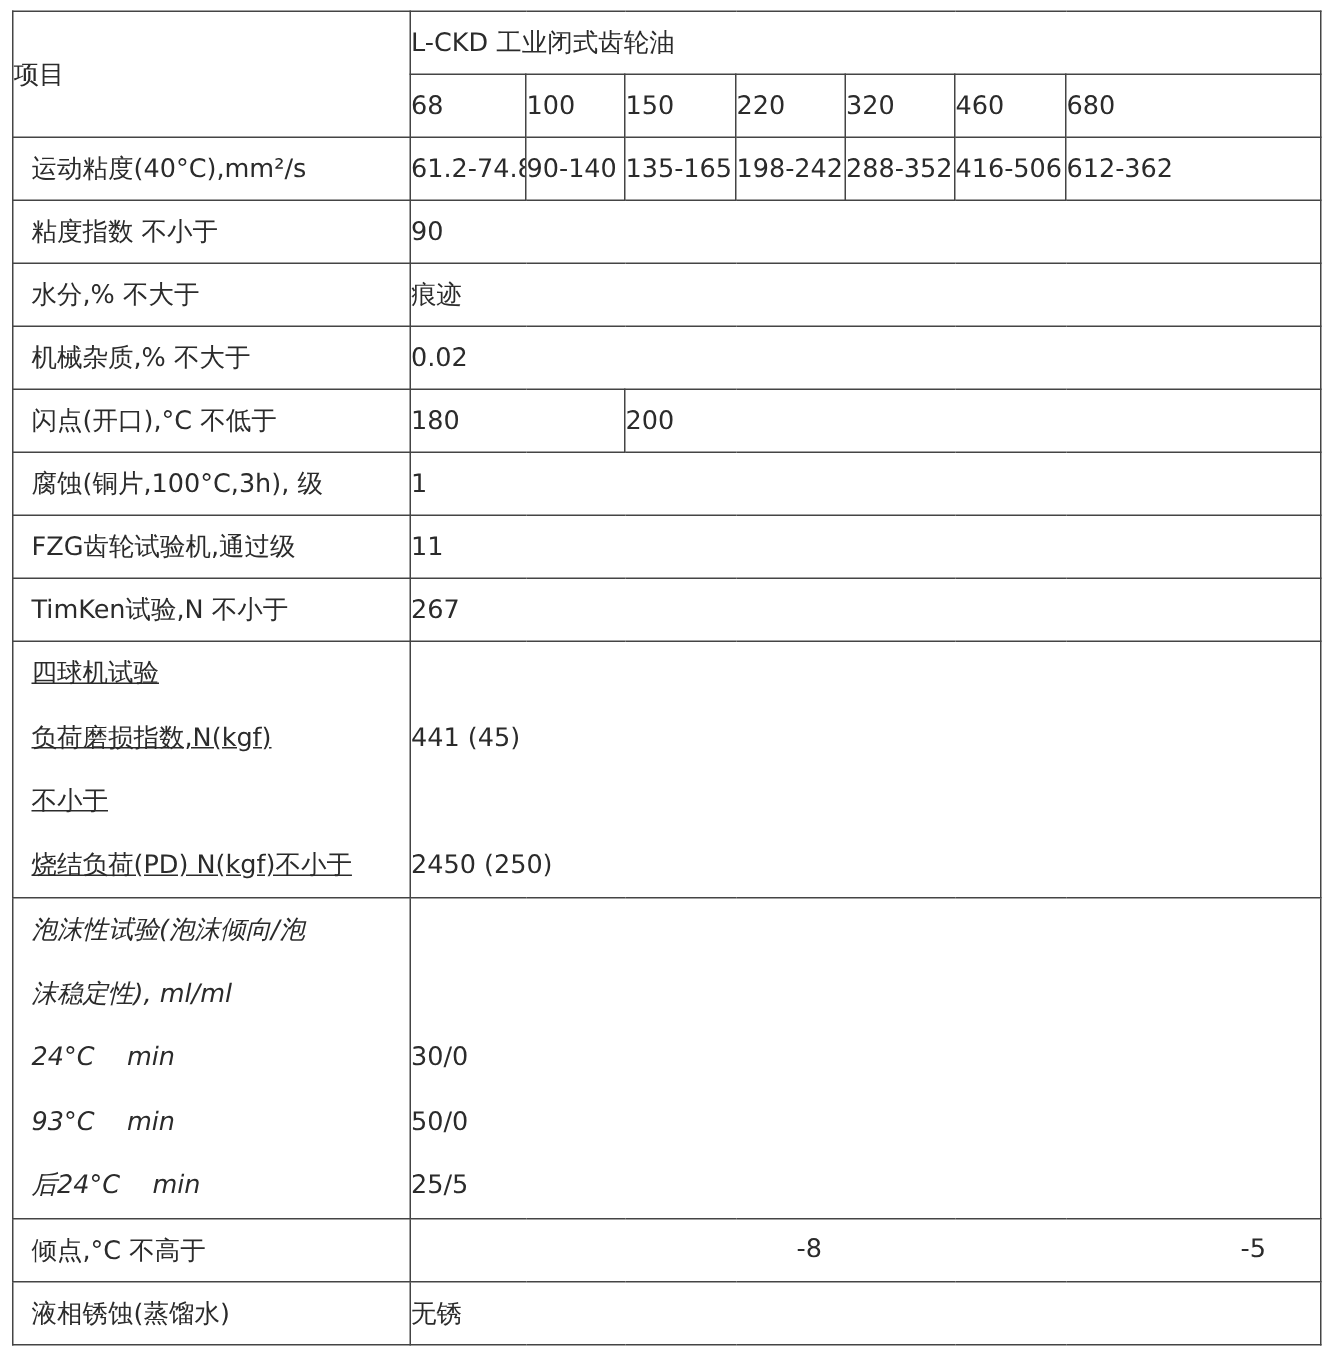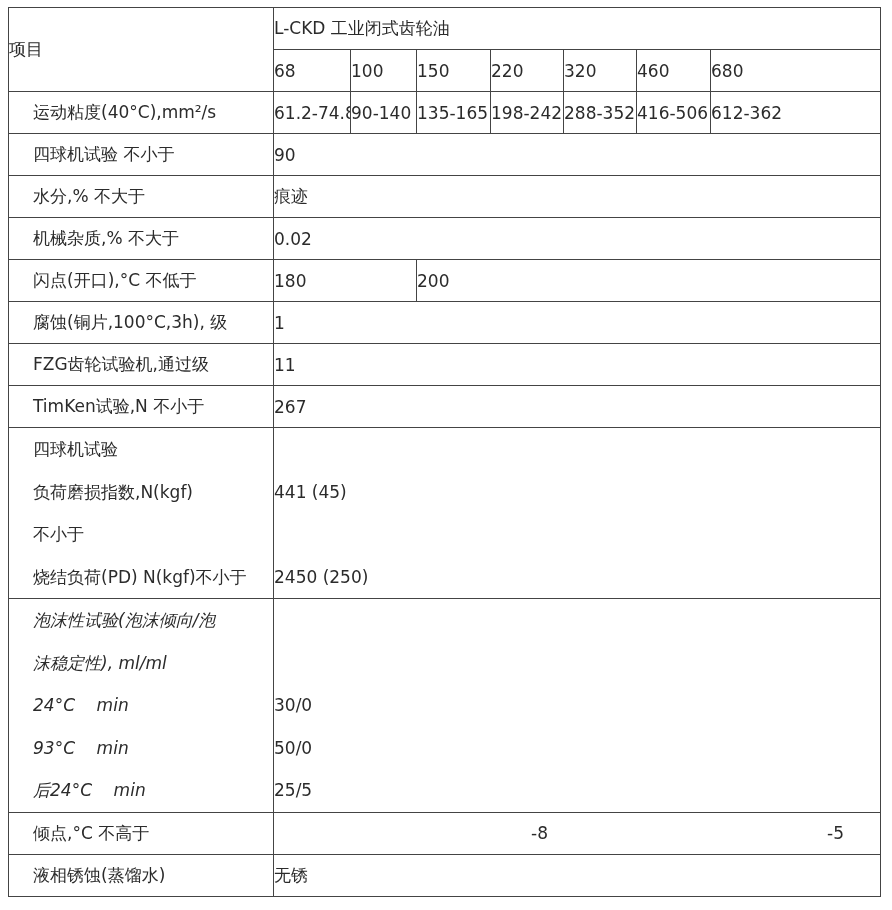--- a/index.html
+++ b/index.html
@@ -9,21 +9,21 @@
     position: absolute; left: 8px; top: 7px;
     border-collapse: collapse; table-layout: fixed;
     width: 872px; font-size: 17px;
   }
   table.spec td {
     border: 1.5px solid #444;
     padding: 0; height: 41px;
     text-align: left; vertical-align: middle;
     white-space: nowrap; overflow: hidden;
   }
-  table.spec td.label { text-align: left; padding-left: 24px; }
+  table.spec td.label { text-align: left; padding-left: 12px; }
   .sub { display: block; height: 42.5px; line-height: 42.5px; }
   .sub-left { text-align: left; }
 </style>
 </head>
 <body>
 
 <table class="spec">
   <colgroup>
     <col style="width:265px">
     <col style="width:77px">
@@ -52,21 +52,21 @@
     <td class="label">运动粘度(40°C),mm²/s</td>
     <td>61.2-74.8</td>
     <td>90-140</td>
     <td>135-165</td>
     <td>198-242</td>
     <td>288-352</td>
     <td>416-506</td>
     <td>612-362</td>
   </tr>
   <tr>
-    <td class="label">四球机试验 不小于</td>
+    <td class="label">粘度指数 不小于</td>
     <td colspan="7">90</td>
   </tr>
   <tr>
     <td class="label">水分,% 不大于</td>
     <td colspan="7">痕迹</td>
   </tr>
   <tr>
     <td class="label">机械杂质,% 不大于</td>
     <td colspan="7">0.02</td>
   </tr>
@@ -81,21 +81,21 @@
   </tr>
   <tr>
     <td class="label">FZG齿轮试验机,通过级</td>
     <td colspan="7">11</td>
   </tr>
   <tr>
     <td class="label">TimKen试验,N 不小于</td>
     <td colspan="7">267</td>
   </tr>
   <tr>
-    <td class="label" style="height:170px;">
+    <td class="label" style="height:170px;text-decoration:underline;">
       <span class="sub sub-left">四球机试验</span>
       <span class="sub sub-left">负荷磨损指数,N(kgf)</span>
       <span class="sub sub-left">不小于</span>
       <span class="sub sub-left">烧结负荷(PD) N(kgf)不小于</span>
     </td>
     <td colspan="7">
       <span class="sub"></span>
       <span class="sub">441 (45)</span>
       <span class="sub"></span>
       <span class="sub">2450 (250)</span>

